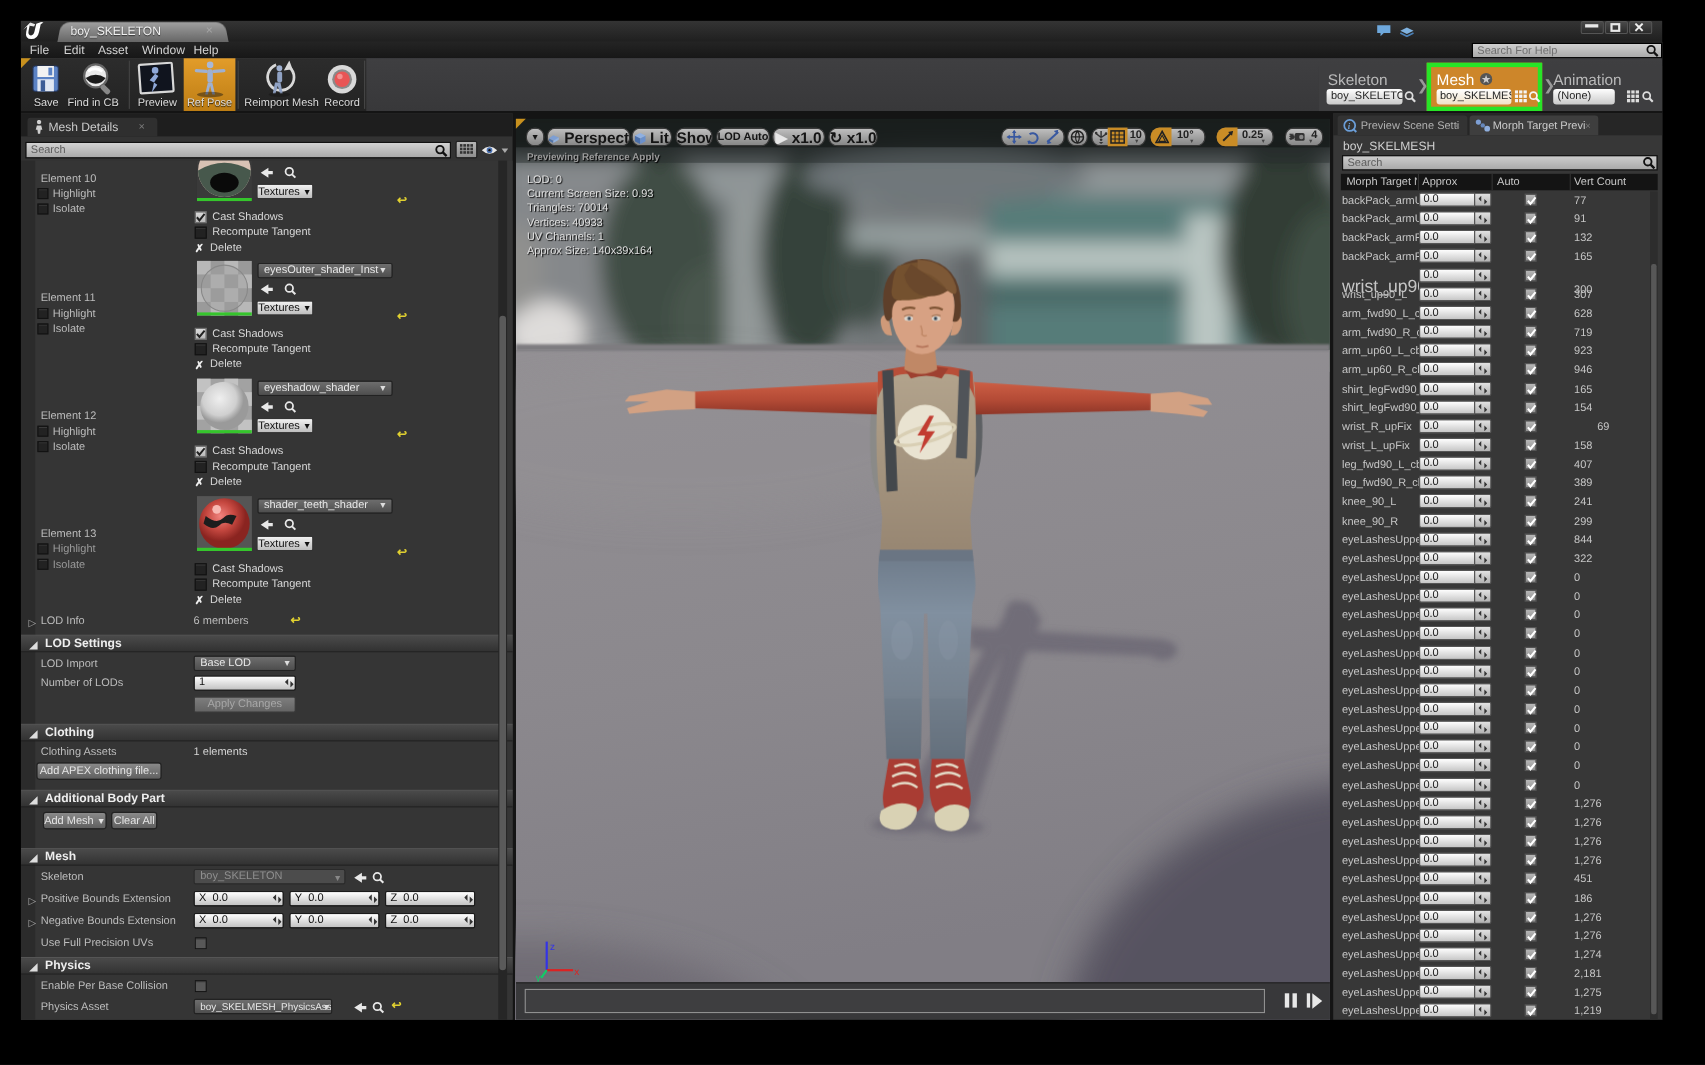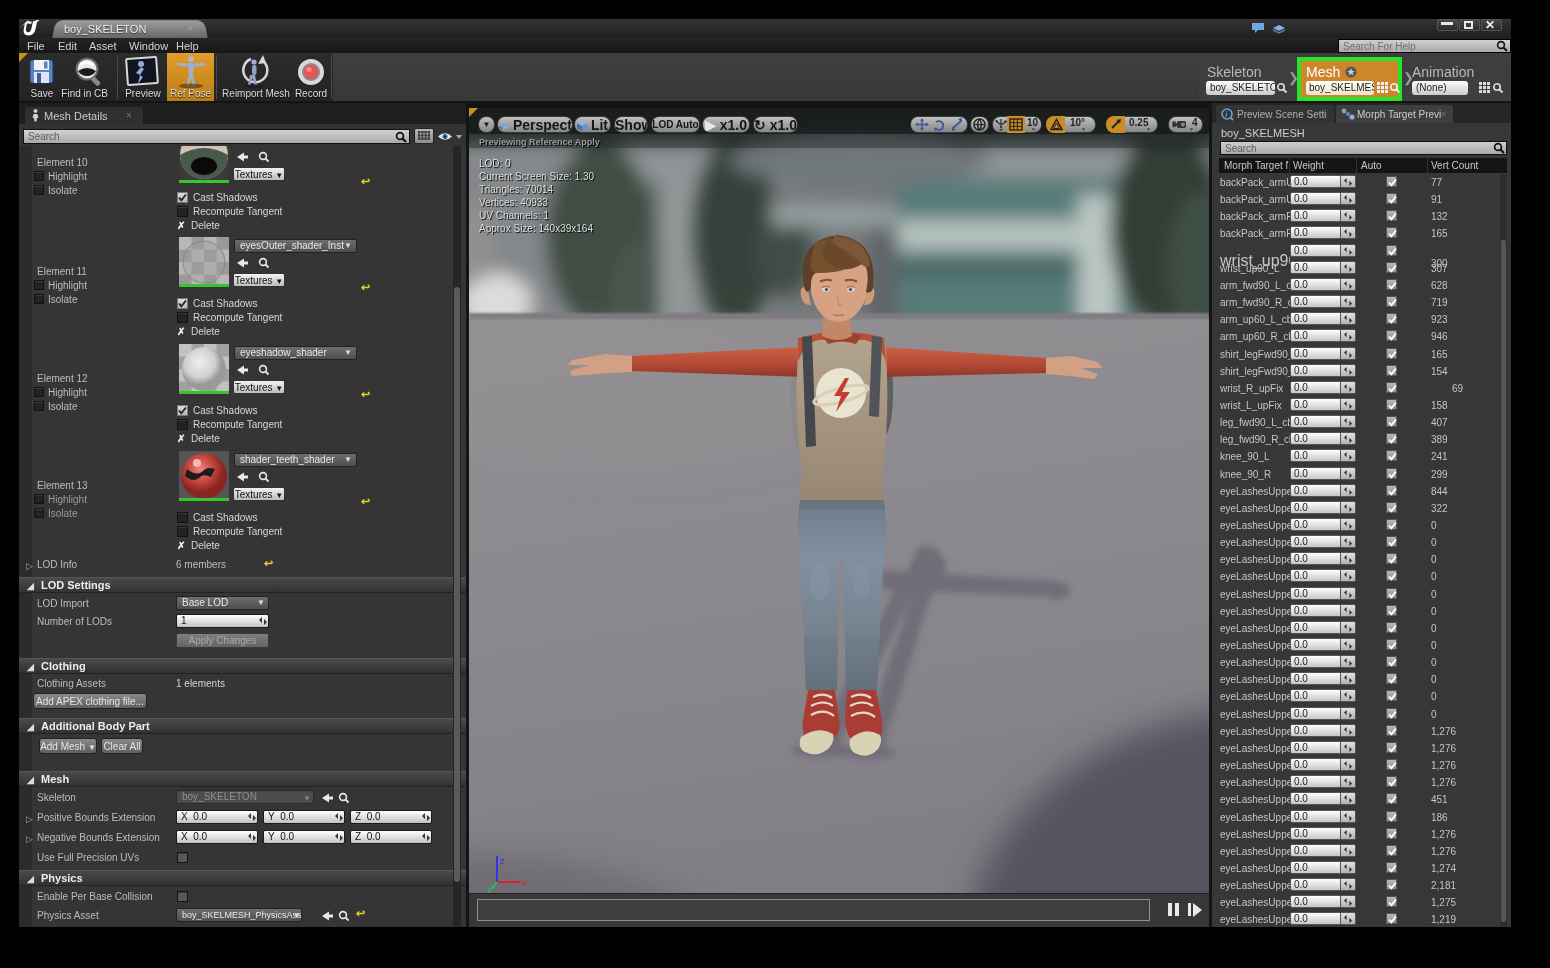--- a/index.html
+++ b/index.html
@@ -640,21 +640,21 @@
 <svg class="a" style="left:1172px;top:119px" width="16" height="11" viewBox="0 0 16 11">
     <rect x="5" y="2" width="9" height="7" rx="1.5" fill="#333"></rect>
     <path d="M5 4.5 L1 2.5 v6 L5 6.5 z" fill="#333"></path>
     <circle cx="11" cy="5.5" r="2" fill="#888"></circle>
     <path d="M0 3 h4 M0 5 h3 M0 7 h4" stroke="#333" stroke-width="1"></path>
   </svg>
 <div class="a" style="left:1192px;top:117px;color:#222;font-size:10px;font-weight:bold">4</div>
 <div class="a" style="left:1189px;top:125.5px;color:#444;font-size:5px">▼</div>
 <div class="a" style="left:479px;top:137px;color:#9a9a9a;font-size:9px;font-weight:bold;text-shadow:1px 1px 1px #000">Previewing Reference Apply</div>
 <div class="a" style="left:479px;top:158px;color:#dedede;font-size:10px;text-shadow:1px 1px 1px #000">LOD: 0</div>
-<div class="a" style="left:479px;top:171px;color:#dedede;font-size:10px;text-shadow:1px 1px 1px #000">Current Screen Size: 1.30</div>
+<div class="a" style="left:479px;top:171px;color:#dedede;font-size:10px;text-shadow:1px 1px 1px #000">Current Screen Size: 0.93</div>
 <div class="a" style="left:479px;top:184px;color:#dedede;font-size:10px;text-shadow:1px 1px 1px #000">Triangles: 70014</div>
 <div class="a" style="left:479px;top:197px;color:#dedede;font-size:10px;text-shadow:1px 1px 1px #000">Vertices: 40933</div>
 <div class="a" style="left:479px;top:210px;color:#dedede;font-size:10px;text-shadow:1px 1px 1px #000">UV Channels: 1</div>
 <div class="a" style="left:479px;top:223px;color:#dedede;font-size:10px;text-shadow:1px 1px 1px #000">Approx Size: 140x39x164</div>
 <div class="a" style="left:1212px;top:103px;width:299px;height:824px;background:#373737"></div>
 <div class="a" style="left:1212px;top:103px;width:299px;height:20px;background:#262626"></div>
 <div class="a" style="left:1216px;top:105px;width:118px;height:18px;background:#333333;border-radius:3px 3px 0 0"></div>
 <svg class="a" style="left:1221px;top:108px" width="13" height="13" viewBox="0 0 13 13">
     <circle cx="6" cy="6" r="5" fill="none" stroke="#6b9ed8" stroke-width="1.6"></circle>
     <text x="4.2" y="9" font-size="8" fill="#6b9ed8" font-family="Liberation Serif" font-style="italic" font-weight="bold">i</text>
@@ -672,21 +672,21 @@
 <div class="a" style="left:1441px;top:109px;color:#777;font-size:9px">×</div>
 <div class="a" style="left:1221px;top:127px;color:#cfcfcf;font-size:11px">boy_SKELMESH</div>
 <div class="a" style="left:1220px;top:141px;width:287px;height:14px;background:linear-gradient(#cdcdcd,#a9a9a9);border:1px solid #111"></div>
 <div class="a" style="left:1225px;top:143px;color:#5d5d5d;font-size:10px">Search</div>
 <svg class="a" style="left:1493px;top:142px" width="12" height="12" viewBox="0 0 12 12">
     <circle cx="5" cy="5" r="3.4" fill="none" stroke="#111" stroke-width="1.7"></circle>
     <line x1="7.6" y1="7.6" x2="11" y2="11" stroke="#111" stroke-width="2.2"></line>
   </svg>
 <div class="a" style="left:1219px;top:158px;width:288px;height:15px;background:#141414"></div>
 <div class="a" style="left:1224px;top:160px;width:64px;overflow:hidden;color:#c9c9c9;font-size:10px;white-space:nowrap">Morph Target N</div>
-<div class="a" style="left:1293px;top:160px;color:#c9c9c9;font-size:10px">Weight</div>
+<div class="a" style="left:1293px;top:160px;color:#c9c9c9;font-size:10px">Approx</div>
 <div class="a" style="left:1361px;top:160px;color:#c9c9c9;font-size:10px">Auto</div>
 <div class="a" style="left:1431px;top:160px;color:#c9c9c9;font-size:10px">Vert Count</div>
 <div class="a" style="left:1289px;top:158px;width:1px;height:15px;background:#333"></div>
 <div class="a" style="left:1356px;top:158px;width:1px;height:15px;background:#333"></div>
 <div class="a" style="left:1427px;top:158px;width:1px;height:15px;background:#333"></div>
 <div class="a" style="left:1220px;top:177px;width:70px;overflow:hidden;color:#c6c6c6;font-size:10px;white-space:nowrap">backPack_armU</div>
 <div class="a" style="left:1290px;top:175px;width:51px;height:13px;background:linear-gradient(#ffffff,#c6c6c6);border:1px solid #555;border-radius:2px 0 0 2px;color:#222;font-size:10px;line-height:12px;padding-left:3px">0.0</div>
 <div class="a" style="left:1341px;top:175px;width:15px;height:13px;background:linear-gradient(#e2e2e2,#b2b2b2);border:1px solid #555;border-left:none;border-radius:0 2px 2px 0"></div>
 <svg class="a" style="left:1344px;top:178px" width="8" height="8" viewBox="0 0 8 8">
     <path d="M0 2.6 L2.6 0 v5.2 z M8 5.4 L5.4 8 V2.8 z" fill="#333"></path>

